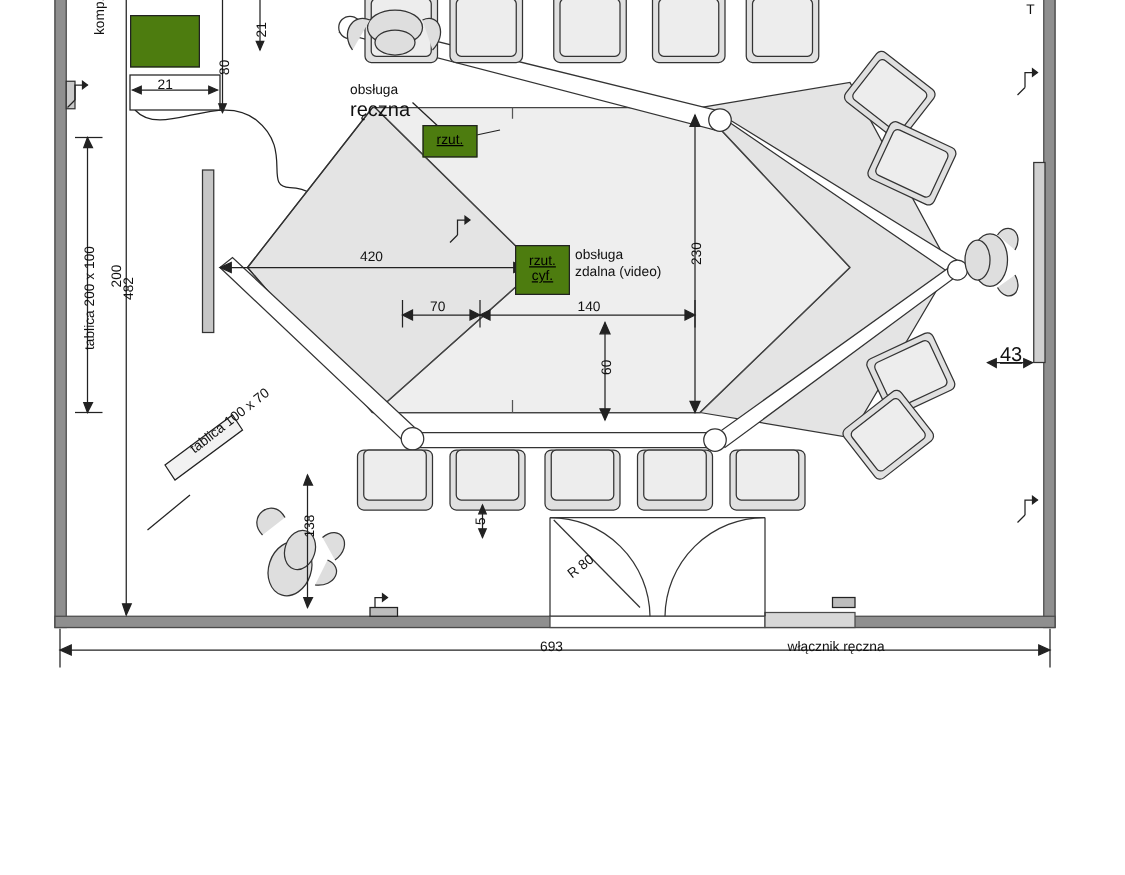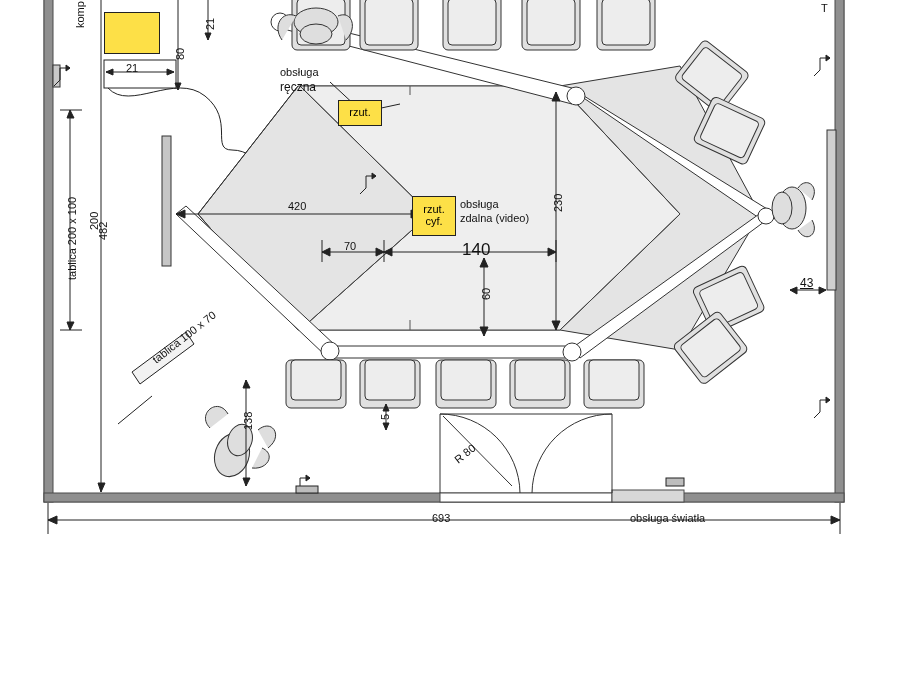--- a/index.html
+++ b/index.html
@@ -1,21 +1,21 @@
 <!DOCTYPE html>
 <html><head>
 <meta charset="utf-8">
 <style>
   html,body{margin:0;padding:0;background:#ffffff;}
   body{width:900px;height:700px;overflow:hidden;font-family:"Liberation Sans",sans-serif;}
   #stage{position:relative;width:900px;height:700px;background:#ffffff;}
   svg{position:absolute;left:0;top:0;}
   .lbl{position:absolute;font-family:"Liberation Sans",sans-serif;color:#111;white-space:nowrap;}
-  .box{position:absolute;border:1px solid #222;background:#fde047;box-sizing:border-box;
-       display:flex;align-items:center;justify-content:center;text-align:center;line-height:1.05;}
+  .box{position:absolute;border:1px solid #222;background:#4d7c0f;box-sizing:border-box;
+       display:flex;align-items:center;justify-content:center;text-align:center;line-height:1.05;text-decoration:underline;}
   .rot90{transform:rotate(-90deg);transform-origin:left top;}
   .rotneg{transform-origin:left top;}
 </style>
 </head>
 <body>
 
 <div id="stage">
 
   <svg width="900" height="700" viewBox="0 0 900 700">
 
@@ -298,57 +298,57 @@
 
   <div class="box" style="left:104px;top:12px;width:56px;height:42px;"></div>
 
   <div class="lbl" style="left:126px;top:62px;font-size:11px;">21</div>
 
   <div class="lbl rot90" style="left:174px;top:60px;font-size:11px;">80</div>
 
   <div class="lbl rot90" style="left:204px;top:30px;font-size:11px;">21</div>
 
   <div class="lbl" style="left:280px;top:66px;font-size:11px;">obsługa</div>
-  <div class="lbl" style="left:280px;top:80px;font-size:12px;">ręczna</div>
+  <div class="lbl" style="left:280px;top:80px;font-size:16px;">ręczna</div>
 
   <div class="box" style="left:338px;top:100px;width:44px;height:26px;font-size:11px;">rzut.</div>
 
   <div class="box" style="left:412px;top:196px;width:44px;height:40px;font-size:11px;flex-direction:column;">
     <span>rzut.</span>
     <span>cyf.</span>
   </div>
 
   <div class="lbl" style="left:460px;top:198px;font-size:11px;">obsługa</div>
   <div class="lbl" style="left:460px;top:212px;font-size:11px;">zdalna (video)</div>
 
   <div class="lbl" style="left:288px;top:200px;font-size:11px;">420</div>
 
   <div class="lbl rot90" style="left:552px;top:212px;font-size:11px;">230</div>
 
   <div class="lbl" style="left:344px;top:240px;font-size:11px;text-align:right;">70</div>
 
-  <div class="lbl" style="left:462px;top:240px;font-size:17px;">140</div>
+  <div class="lbl" style="left:462px;top:240px;font-size:11px;">140</div>
 
   <div class="lbl rot90" style="left:480px;top:300px;font-size:11px;">60</div>
 
   <div class="lbl rot90" style="left:379px;top:420px;font-size:11px;">5</div>
 
-  <div class="lbl" style="left:800px;top:276px;font-size:12px;text-decoration:underline;">43</div>
+  <div class="lbl" style="left:800px;top:276px;font-size:16px;text-decoration:underline;">43</div>
 
   <div class="lbl rot90" style="left:242px;top:430px;font-size:11px;">138</div>
 
   <div class="lbl rot90" style="left:97px;top:240px;font-size:11px;">482</div>
 
   <div class="lbl rot90" style="left:88px;top:230px;font-size:11px;">200</div>
 
   <div class="lbl" style="left:432px;top:512px;font-size:11px;">693</div>
 
   <div class="lbl rot90" style="left:66px;top:280px;font-size:11px;">tablica 200 x 100</div>
 
   <div class="lbl rotneg" style="left:150px;top:356px;font-size:11px;transform:rotate(-38deg);">tablica 100 x 70</div>
 
   <div class="lbl rotneg" style="left:452px;top:456px;font-size:11px;transform:rotate(-38deg);">R 80</div>
 
-  <div class="lbl" style="left:630px;top:512px;font-size:11px;">obsługa światła</div>
+  <div class="lbl" style="left:630px;top:512px;font-size:11px;">włącznik ręczna</div>
 
   <div class="lbl" style="left:821px;top:2px;font-size:11px;">T</div>
 
 </div>
 
 </body></html>

